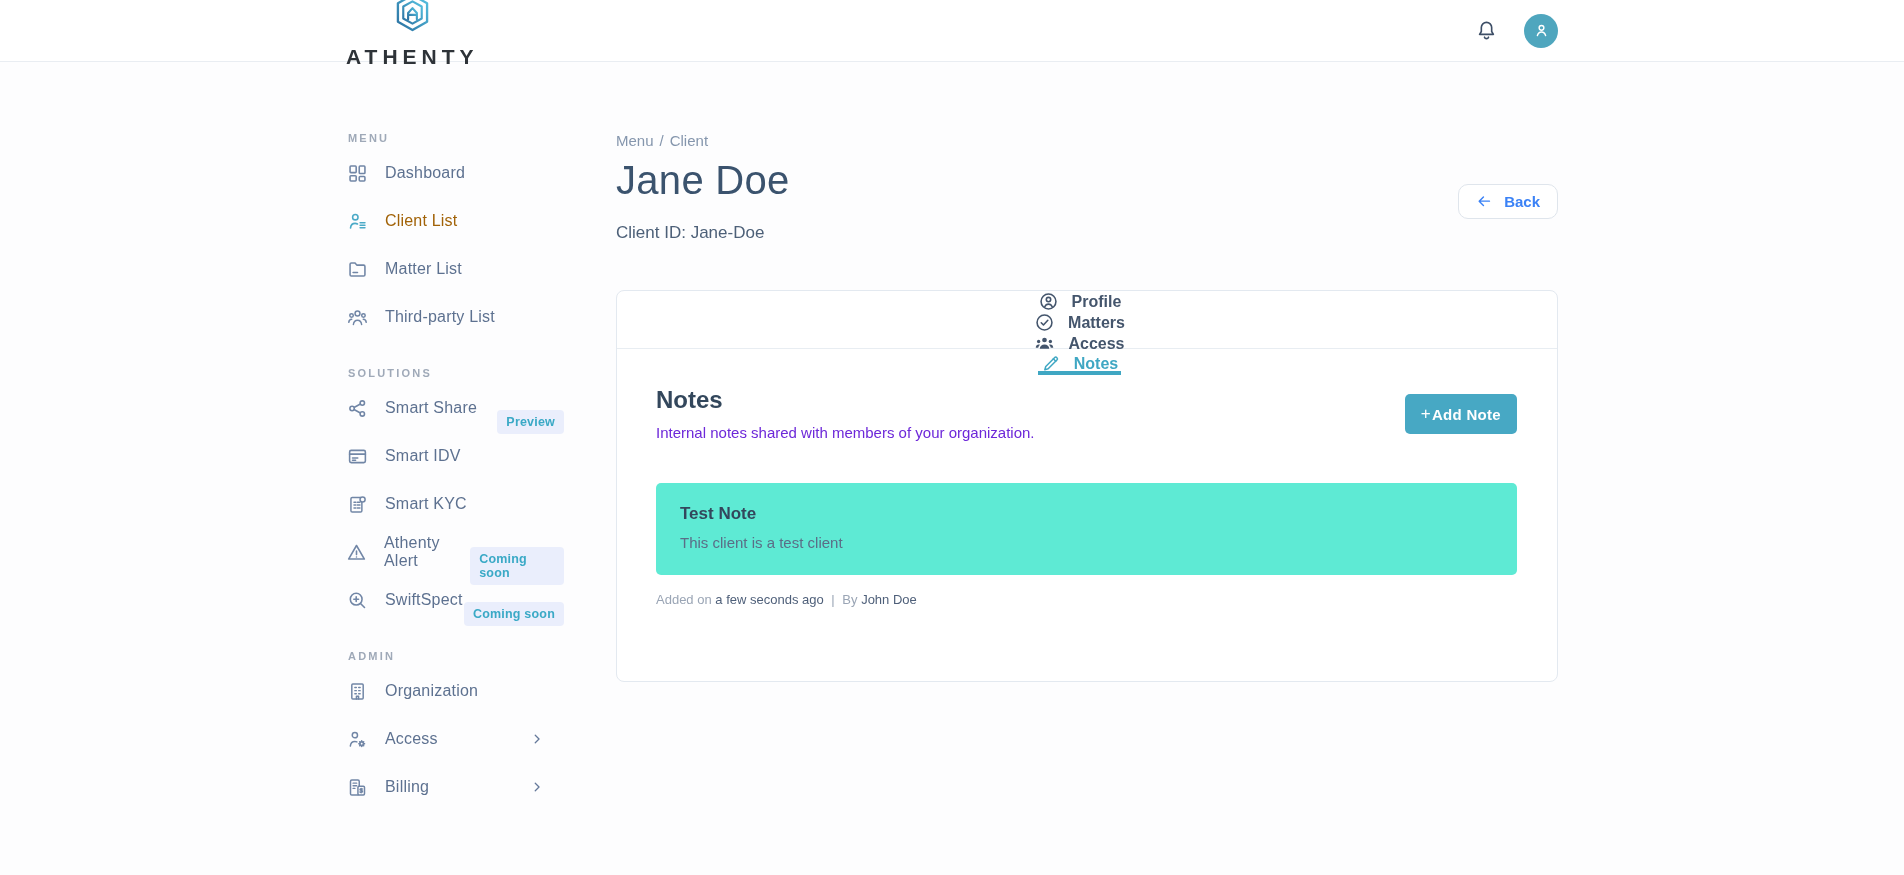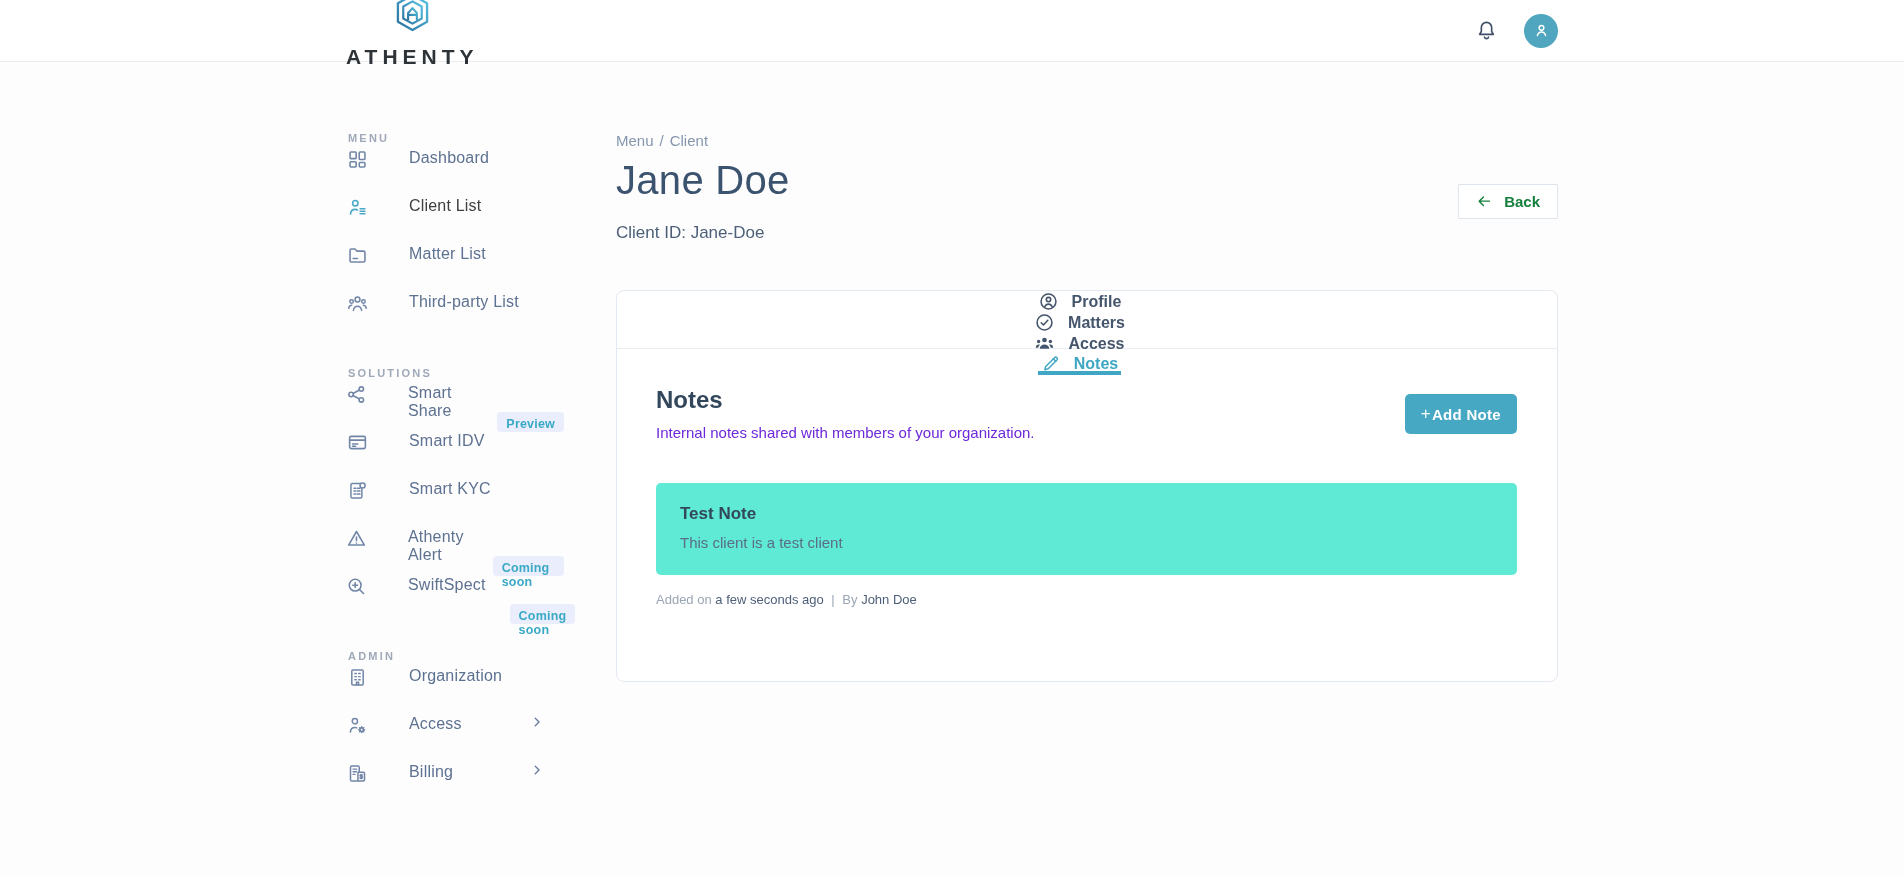--- a/index.html
+++ b/index.html
@@ -30,48 +30,48 @@
   .sidebar { width: 218px; margin-right: 52px; flex-shrink: 0; }
   .main { flex: 1; min-width: 0; }
 
   
   .section { margin-bottom: 26px; }
   .section-label {
     font-size: 11px; font-weight: 700; letter-spacing: 2.2px;
     color: #9fa9b8; margin: 0 0 5px 2px;
   }
   .nav-item {
-    display: flex; height: 48px;
-    color: #5d7190; font-size: 16px; cursor: pointer; gap: 24px;
+    display: flex; align-items: center; height: 48px;
+    color: #5d7190; font-size: 16px; cursor: pointer;
   }
   .nav-item .nicon { width: 22px; display: flex; justify-content: center; margin-right: 17px; color: #7186a6; }
-  .nav-item.active { color: #404040; }
+  .nav-item.active { color: #a16207; }
   .nav-item.active .nicon { color: #4baac7; }
   .nav-label { font-weight: 400; letter-spacing: .2px; }
   .badge {
     margin-left: auto; background: #eaeefc; color: #3aa9c6;
     font-size: 12.5px; font-weight: 600; padding: 5px 9px; border-radius: 4px;
     letter-spacing: .2px;
     margin-top: 28px;
   }
   .chev { margin-left: auto; color: #64789a; display: flex; margin-right: 20px; }
 
   
   .page-head { position: relative; }
   .breadcrumb { font-size: 15px; color: #8596ad; }
   .breadcrumb span { cursor: pointer; }
   .breadcrumb .sep { margin: 0 6px; cursor: default; }
   .page-title { font-size: 40px; font-weight: 500; color: #3b536e; margin-top: 9px; letter-spacing: .3px; }
   .client-id { margin-top: 20px; font-size: 17px; color: #4d6078; }
   .back-btn {
     position: absolute; right: 0; top: 52px;
     display: flex; align-items: center; gap: 11px;
-    background: #fff; border: 1px solid #dfe5ec; border-radius: 1px;
+    background: #fff; border: 1px solid #dfe5ec; border-radius: 10px;
     padding: 8px 17px; font-family: inherit;
-    font-size: 15px; font-weight: 700; color: #15803d; cursor: pointer;
+    font-size: 15px; font-weight: 700; color: #3b82f6; cursor: pointer;
   }
 
   
   .panel { margin-top: 47px; background: #fff; border: 1px solid #e3e9f0; border-radius: 8px; }
   .tabs { display: flex; align-items: center; height: 58px; padding-left: 28px; border-bottom: 1px solid #e8edf2; flex-direction: column; }
   .tab {
     display: flex; align-items: center; gap: 13px;
     font-size: 16px; font-weight: 700; color: #44556c;
     height: 100%; position: relative; margin-right: 43px; cursor: pointer;
   }

